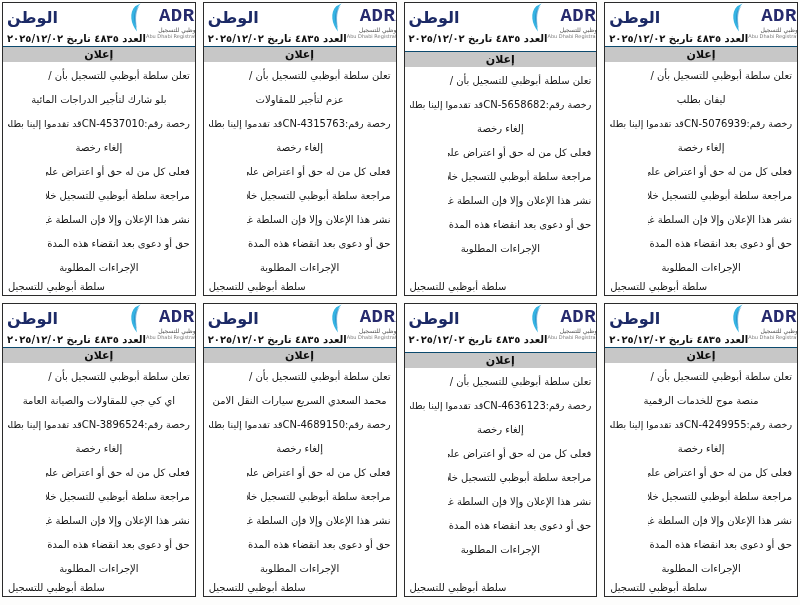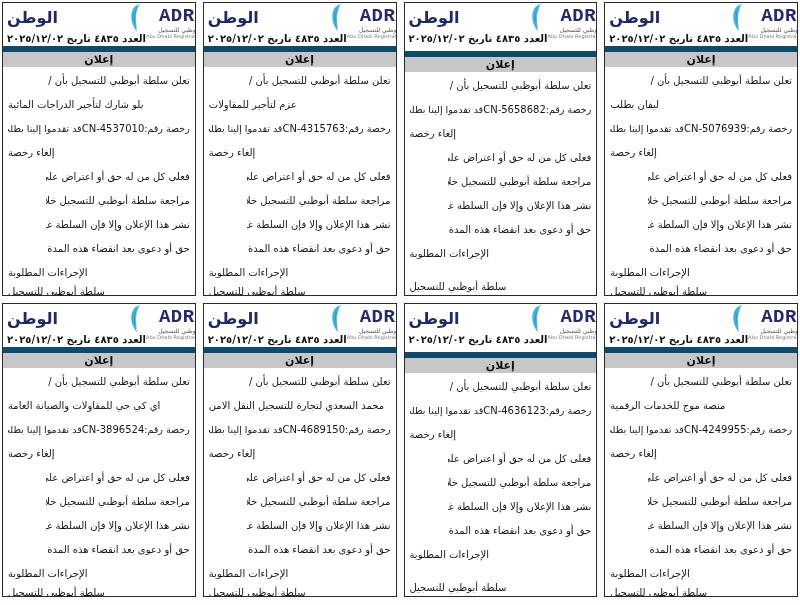--- a/index.html
+++ b/index.html
@@ -25,27 +25,27 @@
   .watan-text { font-size:16px; font-weight:bold; color:#1c2a66; line-height:24px; letter-spacing:-0.5px; }
   .swoosh { width:18px; height:30px; margin-left:2px; margin-top:-3px; }
   .issue { direction:rtl; font-size:10px; font-weight:bold; color:#111; white-space:nowrap; margin-top:1px; }
   .adra { display:flex; flex-direction:column; align-items:center; width:92px; }
   .adra-row { display:flex; align-items:flex-start;font-family:Liberation Mono, monospace; }
   .adra-text { font-size:19px; font-weight:800; color:#262a6d; letter-spacing:0.5px; line-height:20px; }
   .adra-dot { width:7px; height:7px; border-radius:50%; background:#6f58a8; margin-left:2px; display:inline-block; }
   .adra-ar { direction:rtl; font-size:6px; color:#555; line-height:7px; letter-spacing:1px; }
   .adra-en { font-size:5px; color:#7a7a7a; line-height:7px; white-space:nowrap; }
   
-  .bar { margin-top:2px; height:15px; background:#c7c7c7; border-top:6px solid #0c4a6e;
+  .bar { margin-top:2px; height:15px; background:#c7c7c7; border-top:1px solid #0c4a6e;
          text-align:center; font-size:11px; font-weight:bold; color:#0d0d0d; line-height:15px; }
   
   .body { flex:1; padding:2px 5px 2px 5px; font-size:10px; color:#141414; display:flex; flex-direction:column; }
   .line { height:24px; line-height:24px; white-space:nowrap; overflow:hidden; }
   .just  { text-align:justify; text-align-last:justify;margin-left:38px; }
-  .right { text-align:left; }
+  .right { text-align:center; }
   .license { display:flex; justify-content:space-between; align-items:center; direction:rtl; font-size:9.5px; }
   .cn { direction:ltr; unicode-bidi:embed; font-size:10px; }
   .footer { margin-top:auto; text-align:left; direction:rtl; font-size:10px; line-height:13px; white-space:nowrap; }
 </style>
 </head>
 <body>
 
 <div class="grid" id="grid">
   <div class="notice">
     <div class="head">
@@ -287,21 +287,21 @@
         <div class="adra-en">Abu Dhabi Registration Authority</div>
       </div>
     </div>
 
     <div class="bar">
       <span>إعلان</span>
     </div>
 
     <div class="body">
       <div class="line just">تعلن سلطة أبوظبي للتسجيل بأن / السادة :</div>
-      <div class="line right">محمد السعدي لتجارة للتسجيل النقل الامن</div>
+      <div class="line right">محمد السعدي السريع سيارات النقل الامن</div>
       <div class="line license">
         <span>رخصة رقم:</span>
         <span class="cn">CN-4689150</span>
         <span>قد تقدموا إلينا بطلب:</span>
       </div>
       <div class="line right">إلغاء رخصة</div>
       <div class="line just">فعلى كل من له حق أو اعتراض علي هذا الإعلان</div>
       <div class="line just">مراجعة سلطة أبوظبي للتسجيل خلال أسبوع من تاريخ</div>
       <div class="line just">نشر هذا الإعلان وإلا فإن السلطة غير مسؤولة عن أي</div>
       <div class="line just">حق أو دعوى بعد انقضاء هذه المدة حيث ستستكمل</div>

